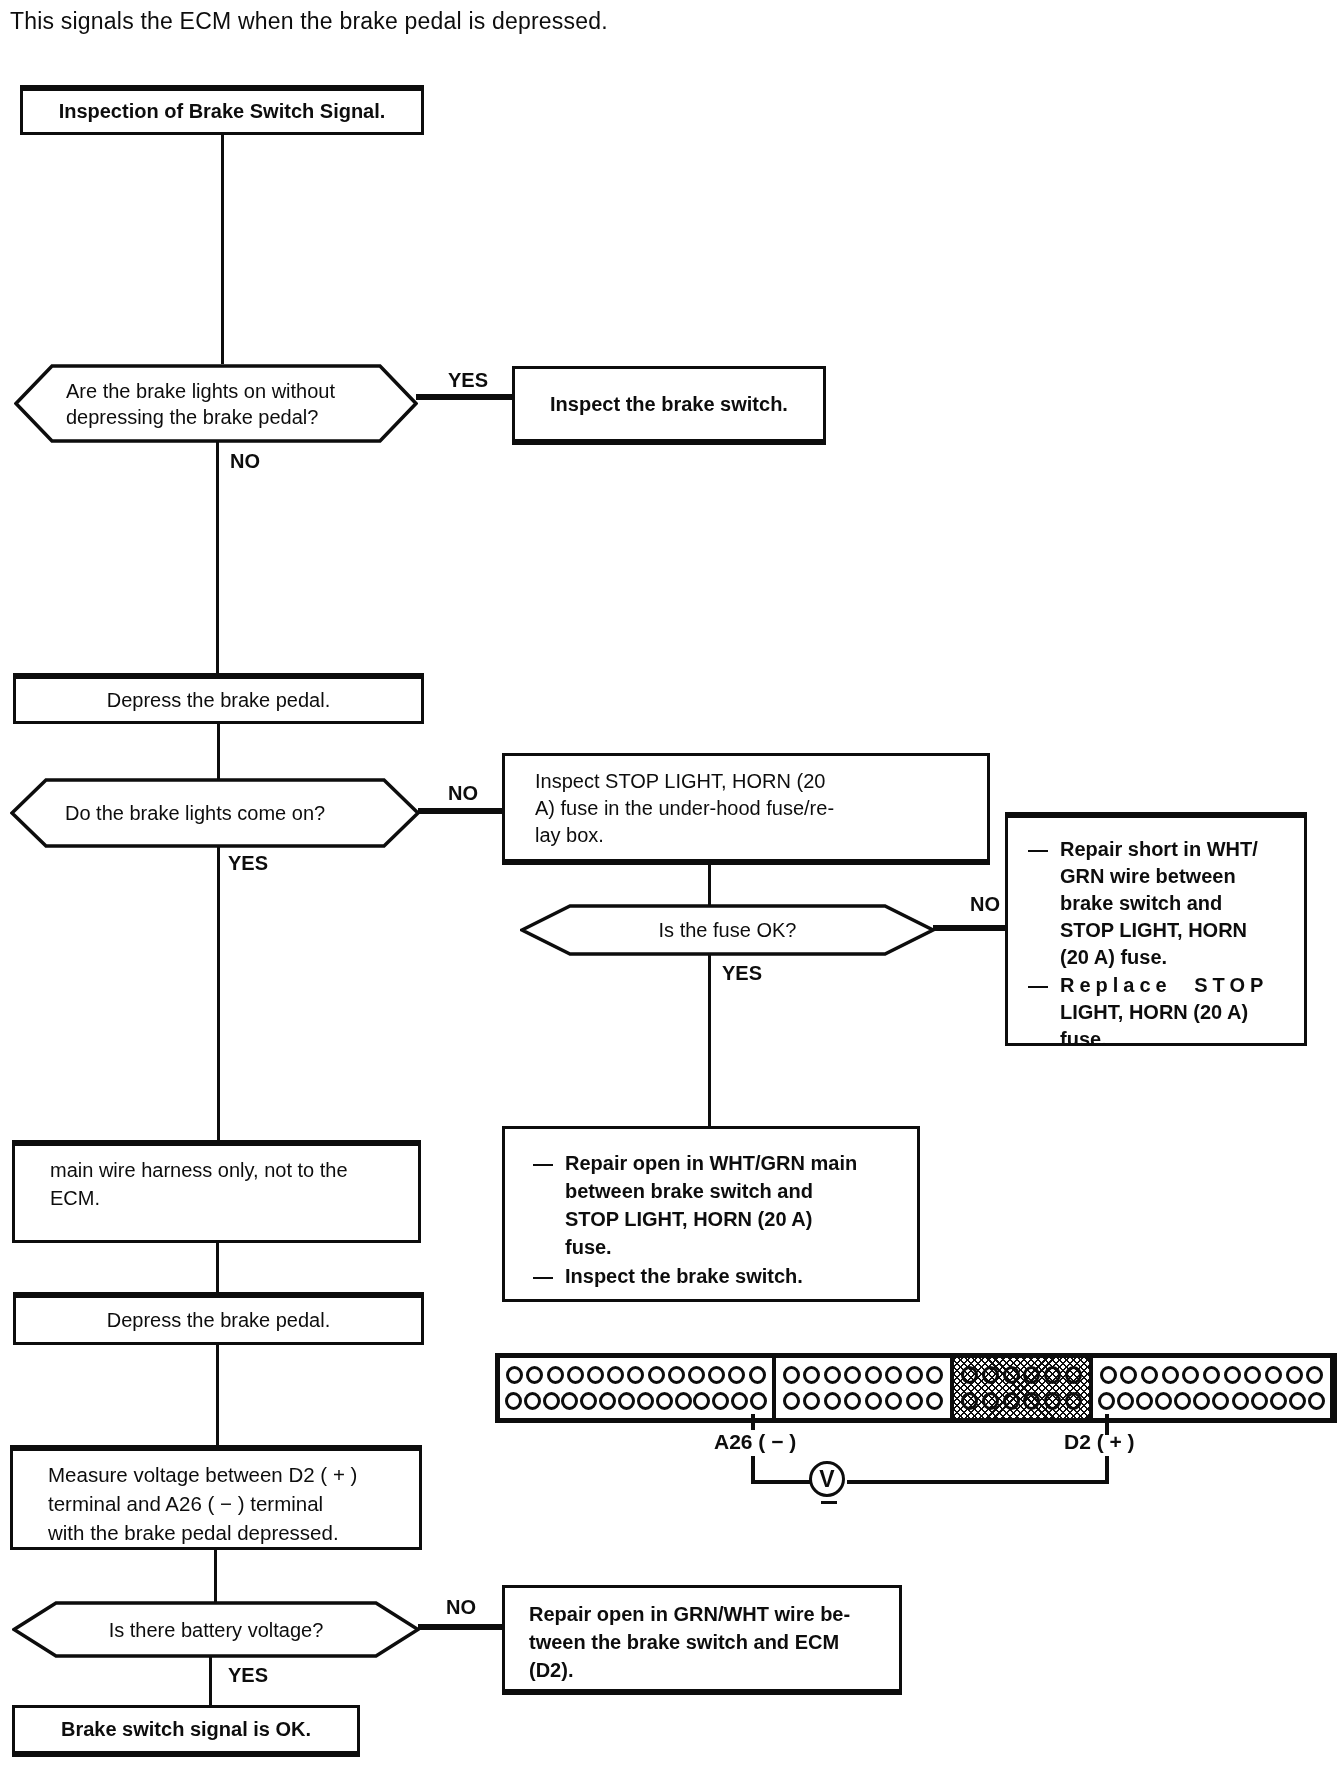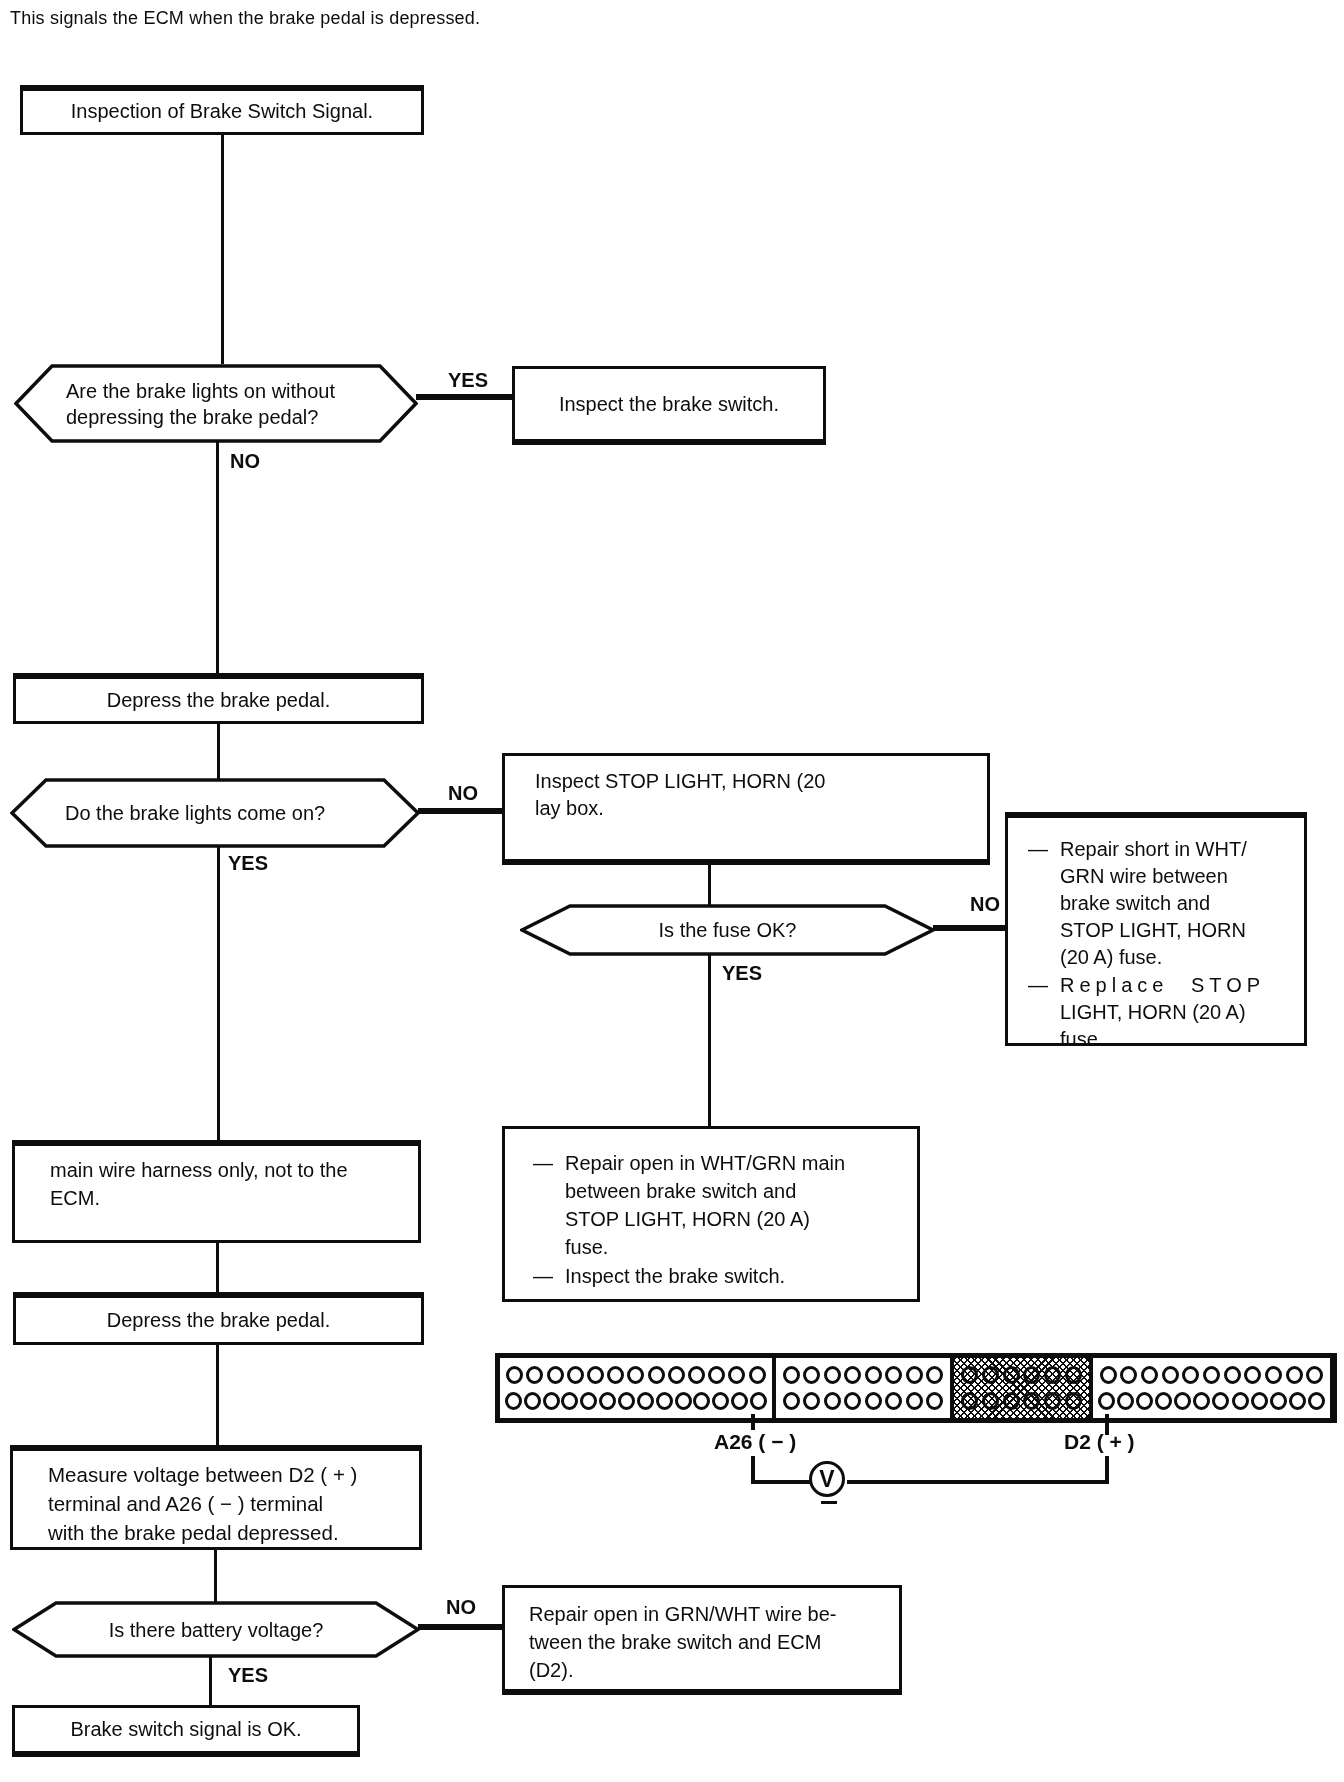--- a/index.html
+++ b/index.html
@@ -7,21 +7,21 @@
     width:1344px;height:1782px;position:relative;background:#ffffff;
     font-family:"Liberation Sans",sans-serif;color:#0d0d0d;overflow:hidden;
   }
   .node{
     position:absolute;border:3px solid #0d0d0d;background:#fff;box-sizing:border-box;
     font-size:20px;line-height:27px;
   }
   .heavy-top{border-top-width:6px;}
   .heavy-bottom{border-bottom-width:6px;}
   .center{display:flex;align-items:center;justify-content:center;text-align:center;}
-  .b{font-weight:normal;}
+  .b{font-weight:bold;}
   .vline,.hline{position:absolute;background:#0d0d0d;}
   .lbl{position:absolute;font-weight:bold;font-size:20px;}
   .hex{position:absolute;}
   .hex svg{position:absolute;left:0;top:0;}
   .hex-text{position:absolute;left:0;top:0;width:100%;height:100%;
     display:flex;flex-direction:column;justify-content:center;align-items:center;
     font-size:20px;line-height:26px;}
   .item{display:flex;margin-bottom:1px;}
   .item .dash{width:32px;flex:none;}
   .spread{letter-spacing:5px;word-spacing:12px;}
@@ -39,21 +39,21 @@
   }
   .pin-row{display:flex;justify-content:space-evenly;align-items:center;}
   .pin{width:11px;height:12px;border:3px solid #0d0d0d;border-radius:50%;}
   .vmeter{
     position:absolute;left:809px;top:1461px;width:36px;height:36px;
     border:3px solid #0d0d0d;border-radius:50%;background:#fff;
     display:flex;align-items:center;justify-content:center;
     font-weight:bold;font-size:23px;box-sizing:border-box;
   }
   .term-label{position:absolute;font-weight:bold;font-size:21px;background:#fff;padding:0 2px;}
-  .intro{position:absolute;left:10px;top:8px;font-size:18px;letter-spacing:0.2px;}
+  .intro{position:absolute;left:10px;top:8px;font-size:23px;letter-spacing:0.2px;}
   .lines div{white-space:nowrap;}
 </style>
 </head>
 <body>
 
 <div class="intro">This signals the ECM when the brake pedal is depressed.</div>
 
 <div class="node heavy-top center b" style="left:20px;top:85px;width:404px;height:50px;">Inspection of Brake Switch Signal.</div>
 
 <div class="vline" style="left:221px;top:133px;width:3px;height:231px;"></div>
@@ -91,20 +91,21 @@
   </div>
 </div>
 
 <div class="lbl" style="left:448px;top:782px;">NO</div>
 <div class="hline" style="left:418px;top:808px;width:84px;height:6px;"></div>
 <div class="lbl" style="left:228px;top:852px;">YES</div>
 
 <div class="node heavy-bottom" style="left:502px;top:753px;width:488px;height:112px;padding:12px 10px 0 30px;">
   <div class="lines">
     <div>Inspect STOP LIGHT, HORN (20</div>
+    <div>A) fuse in the under-hood fuse/re-</div>
     <div>lay box.</div>
   </div>
 </div>
 
 <div class="vline" style="left:708px;top:863px;width:3px;height:43px;"></div>
 <div class="vline" style="left:708px;top:954px;width:3px;height:174px;"></div>
 
 <div class="hex" style="left:520px;top:904px;width:415px;height:52px;">
   <svg width="415" height="52" viewBox="0 0 415 52" preserveAspectRatio="none">
     <polygon points="2,26 50,2 365,2 413,26 365,50 50,50" fill="#fff" stroke="#0d0d0d" stroke-width="3.5"></polygon>

